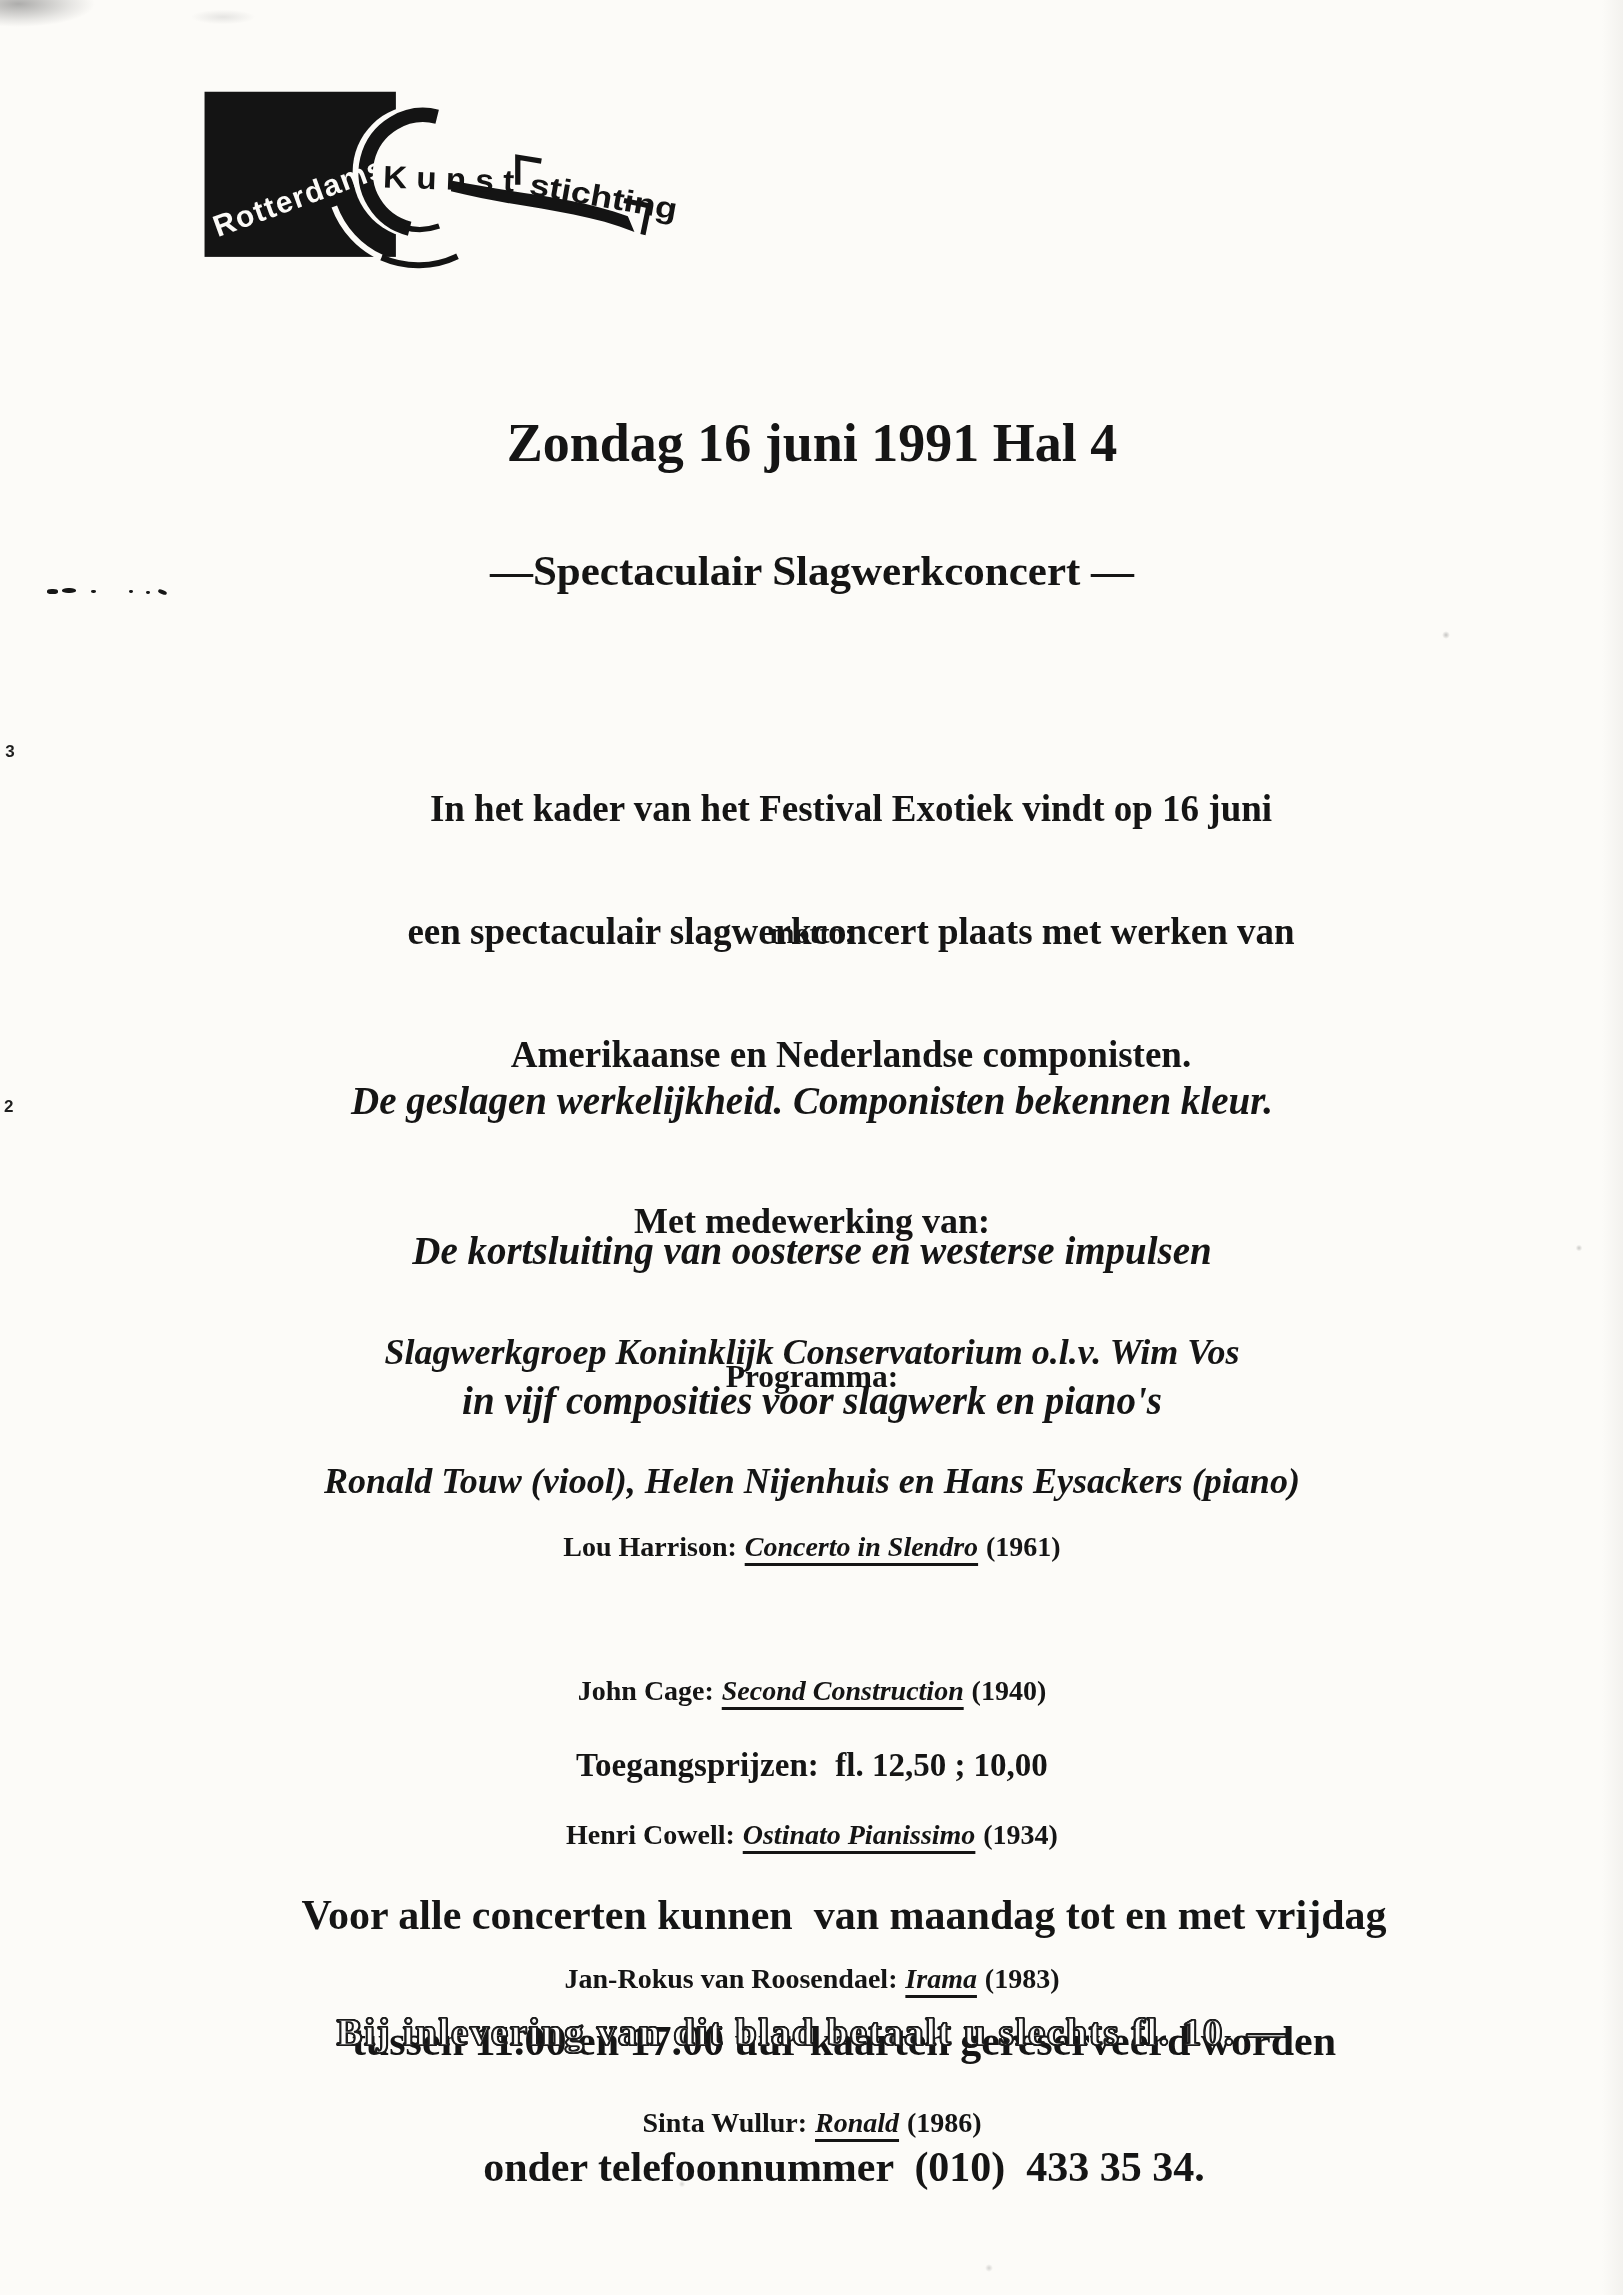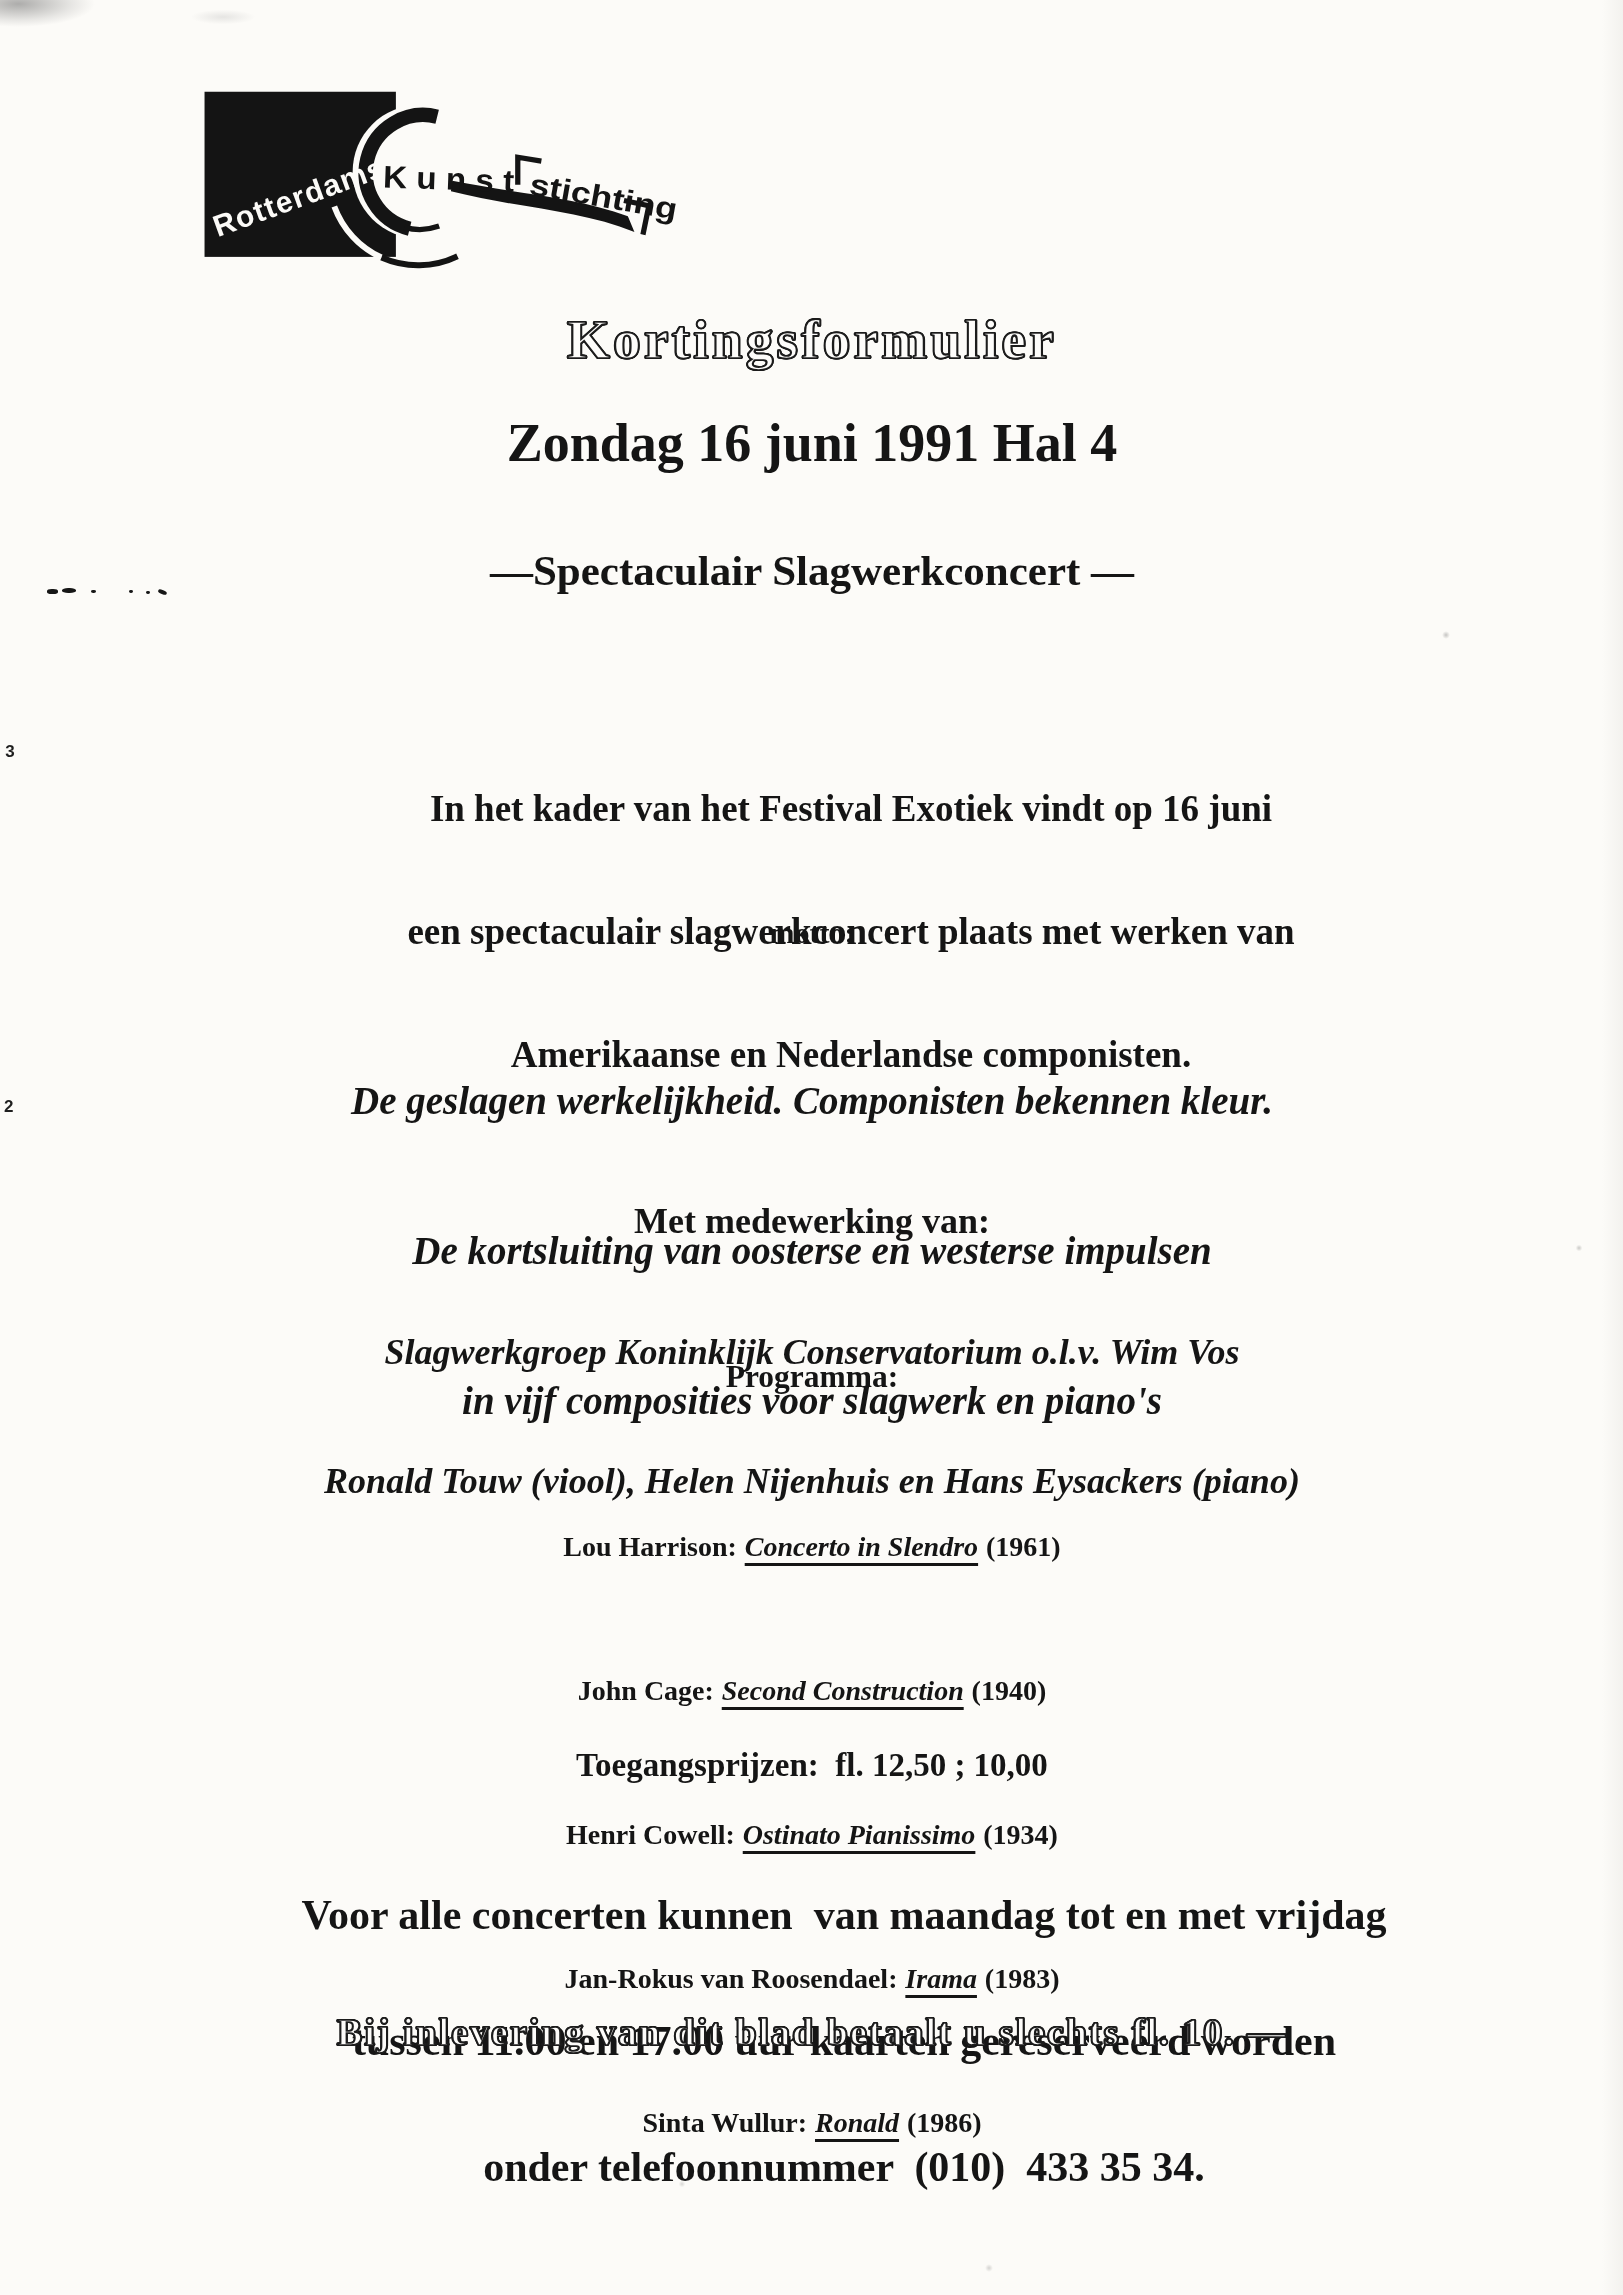--- a/index.html
+++ b/index.html
@@ -77,21 +77,20 @@
     <path d="M582 393 A138 138 0 0 0 698 391" fill="none" stroke="#141414" stroke-width="9"></path>
     <path d="M617 347 A88 88 0 0 0 670 345" fill="none" stroke="#141414" stroke-width="8"></path>
     <path d="M688 292 C 792 318, 884 320, 968 354 L 958 330 C 878 300, 790 296, 690 276 Z" fill="#141414"></path>
     <path d="M790 282 L790 240 L826 246" fill="none" stroke="#141414" stroke-width="8"></path>
     <path d="M952 306 L990 314 L981 358" fill="none" stroke="#141414" stroke-width="8"></path>
     <text transform="translate(332,362) rotate(-20)" font-family="Liberation Sans, DejaVu Sans, sans-serif" font-size="46" font-weight="700" fill="#fcfbf8" letter-spacing="2">Rotterdamse</text>
     <text transform="translate(584,286) rotate(2)" font-family="Liberation Sans, DejaVu Sans, sans-serif" font-size="48" font-weight="700" fill="#141414" textLength="200" lengthAdjust="spacingAndGlyphs">K u n s t</text>
     <text transform="translate(806,296) rotate(10)" font-family="Liberation Sans, DejaVu Sans, sans-serif" font-size="46" font-weight="700" fill="#141414" textLength="228" lengthAdjust="spacingAndGlyphs">stichting</text>
   </svg>
 
-  <div class="center form-title hollow">Kortingsformulier</div>
 
   <div class="center date-line">Zondag 16 juni 1991 Hal 4</div>
 
   <div class="center main-title">—Spectaculair Slagwerkconcert —</div>
 
   <span class="mark m1"></span>
   <span class="mark m2"></span>
   <span class="mark m3"></span>
   <span class="mark m4"></span>
   <span class="mark m5"></span>

